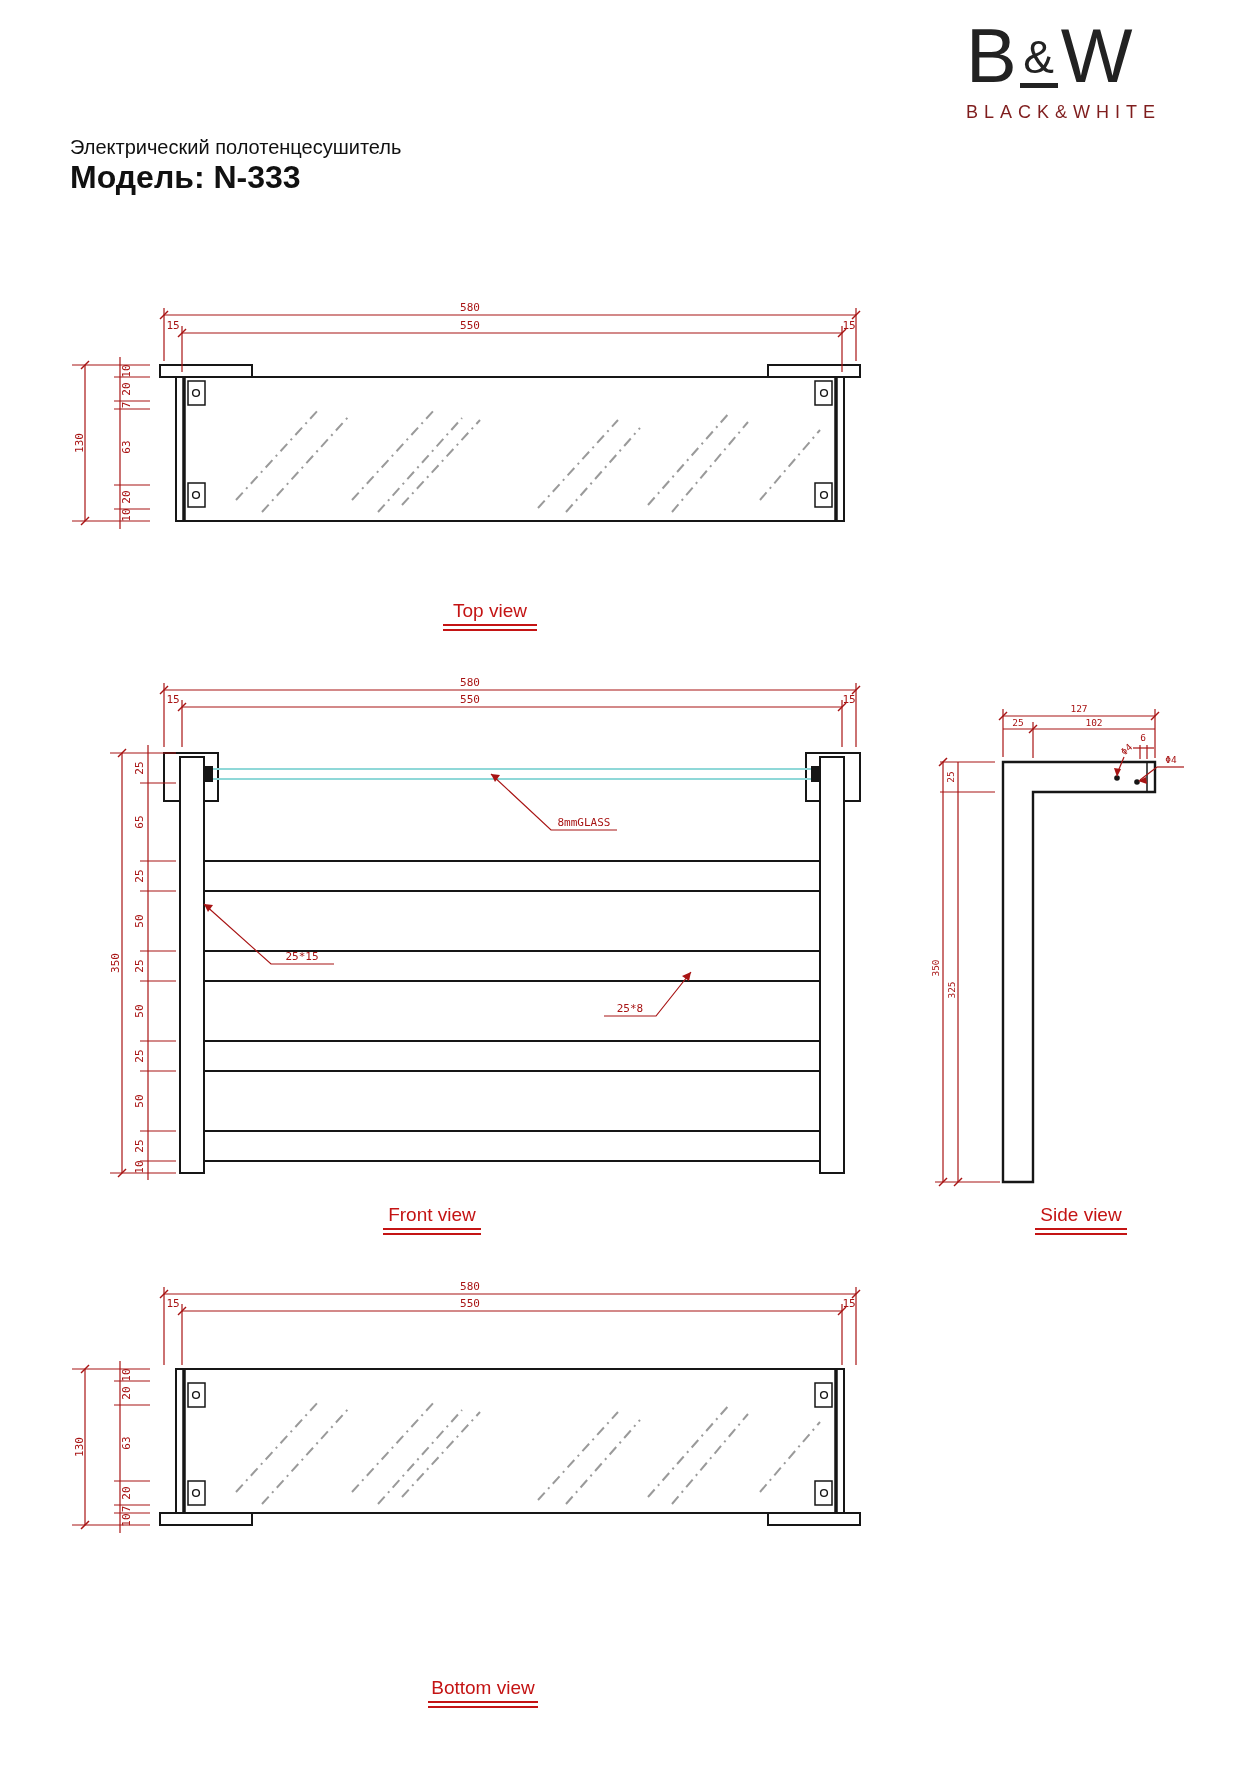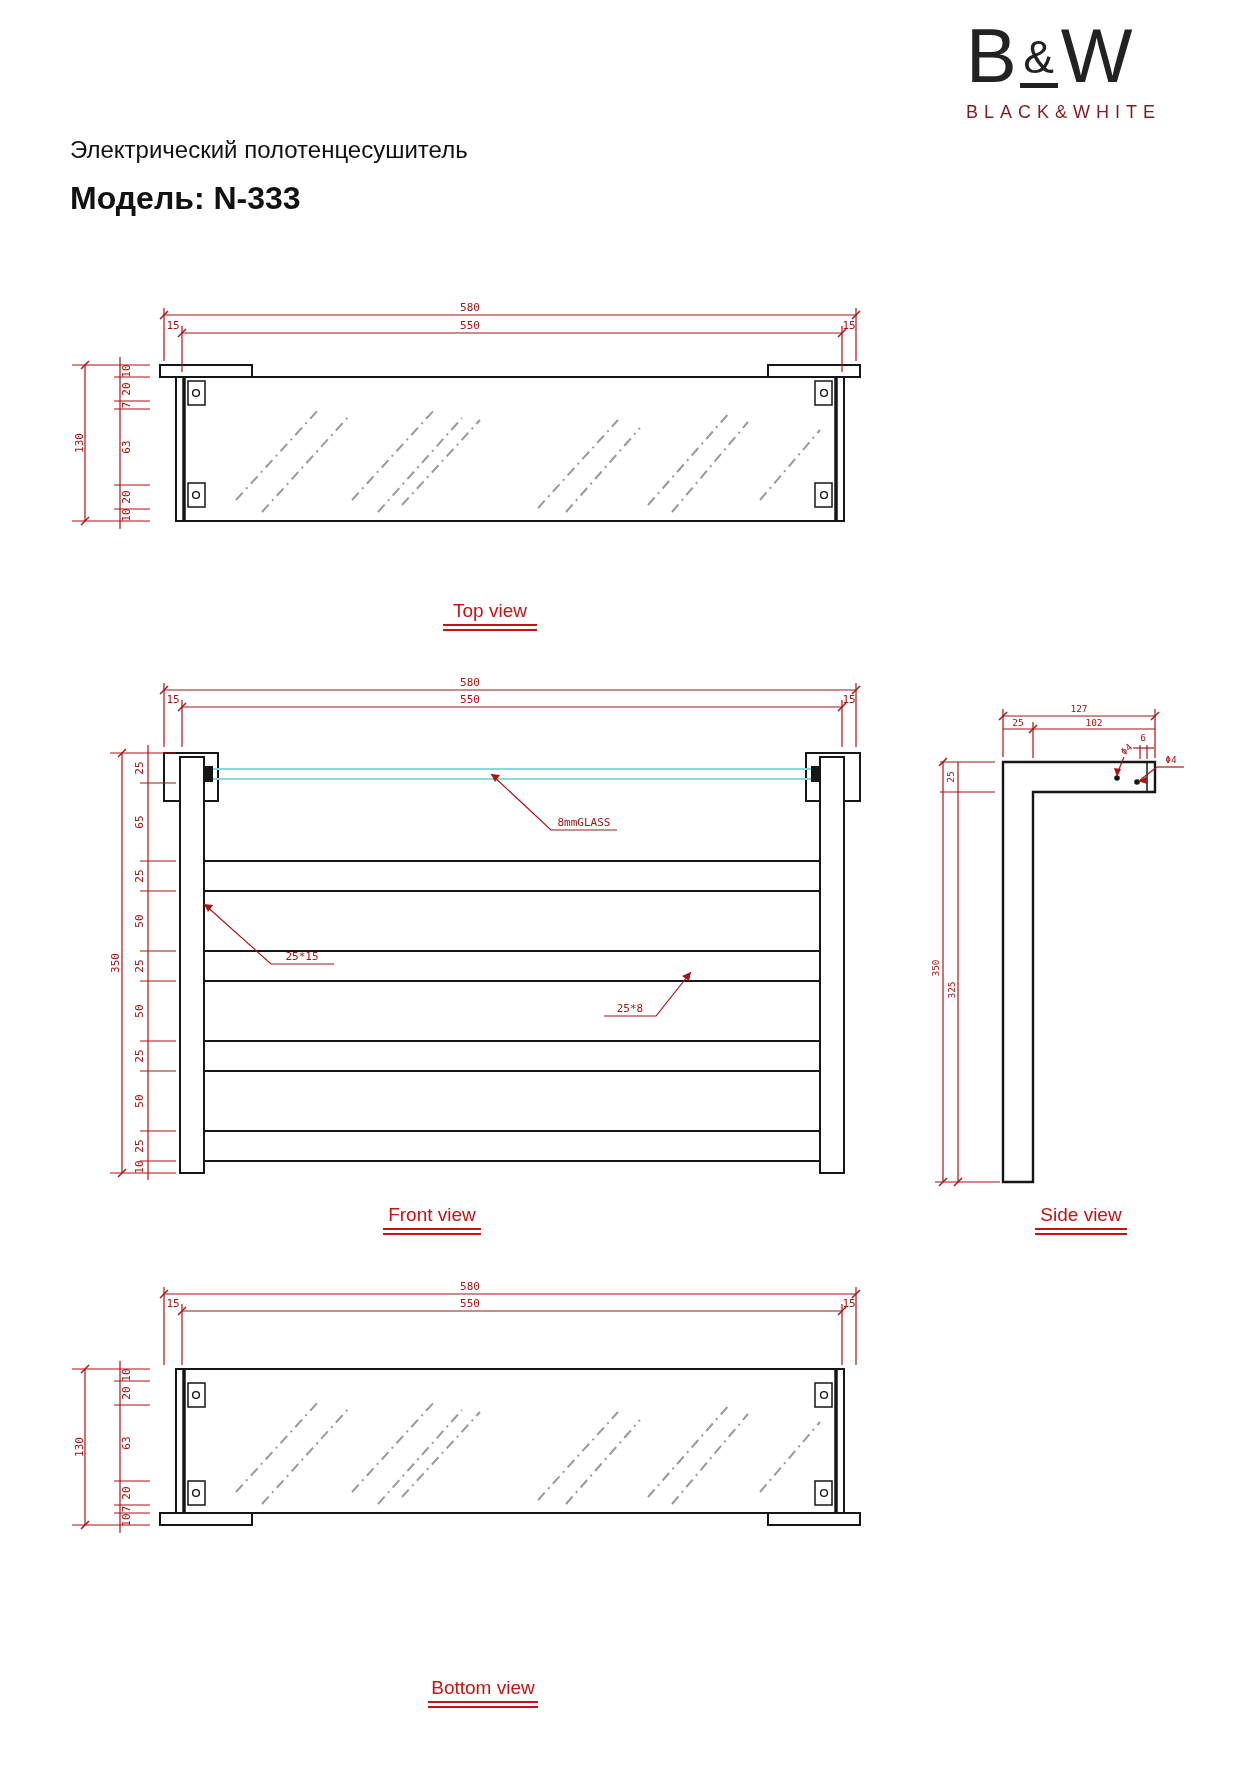--- a/index.html
+++ b/index.html
@@ -12,22 +12,22 @@
   .logo{position:absolute;top:18px;left:966px;width:250px;}
   .logo-mark{display:flex;align-items:flex-end;color:#222;line-height:1;}
   .logo-b,.logo-w{font-size:76px;font-weight:400;letter-spacing:-2px;}
   .logo-amp{display:inline-flex;flex-direction:column;align-items:center;
     margin:0 3px 6px 5px;}
   .logo-amp .amp-char{font-size:46px;line-height:1;}
   .logo-amp .amp-bar{width:38px;height:5px;background:#222;margin-top:3px;}
   .logo-sub{margin-top:8px;font-size:18px;letter-spacing:6px;color:#7f1d1d;white-space:nowrap;}
   
   .title-block{position:absolute;top:136px;left:70px;}
-  .title-line1{font-size:24px;font-weight:400;}
-  .title-line2{font-size:32px;font-weight:700;margin-top:16px;}
+  .title-line1{font-size:20px;font-weight:400;}
+  .title-line2{font-size:32px;font-weight:700;margin-top:0;}
   
   svg.drawing{position:absolute;left:0;top:0;}
   .blk{stroke:#161616;fill:none;}
   .blkf{stroke:#161616;fill:#ffffff;}
   .hatch{stroke:#9a9a9a;stroke-width:2;stroke-dasharray:10 5 2 5;}
   .glass{stroke:#8fd8d8;stroke-width:2;}
   .dim{stroke:#a81414;stroke-width:1.2;fill:none;}
   .tk{stroke:#a81414;stroke-width:1.5;}
   .dt{font-family:"DejaVu Sans Mono",monospace;font-size:11px;fill:#a81414;}
   .dts{font-family:"DejaVu Sans Mono",monospace;font-size:9.5px;fill:#a81414;}

